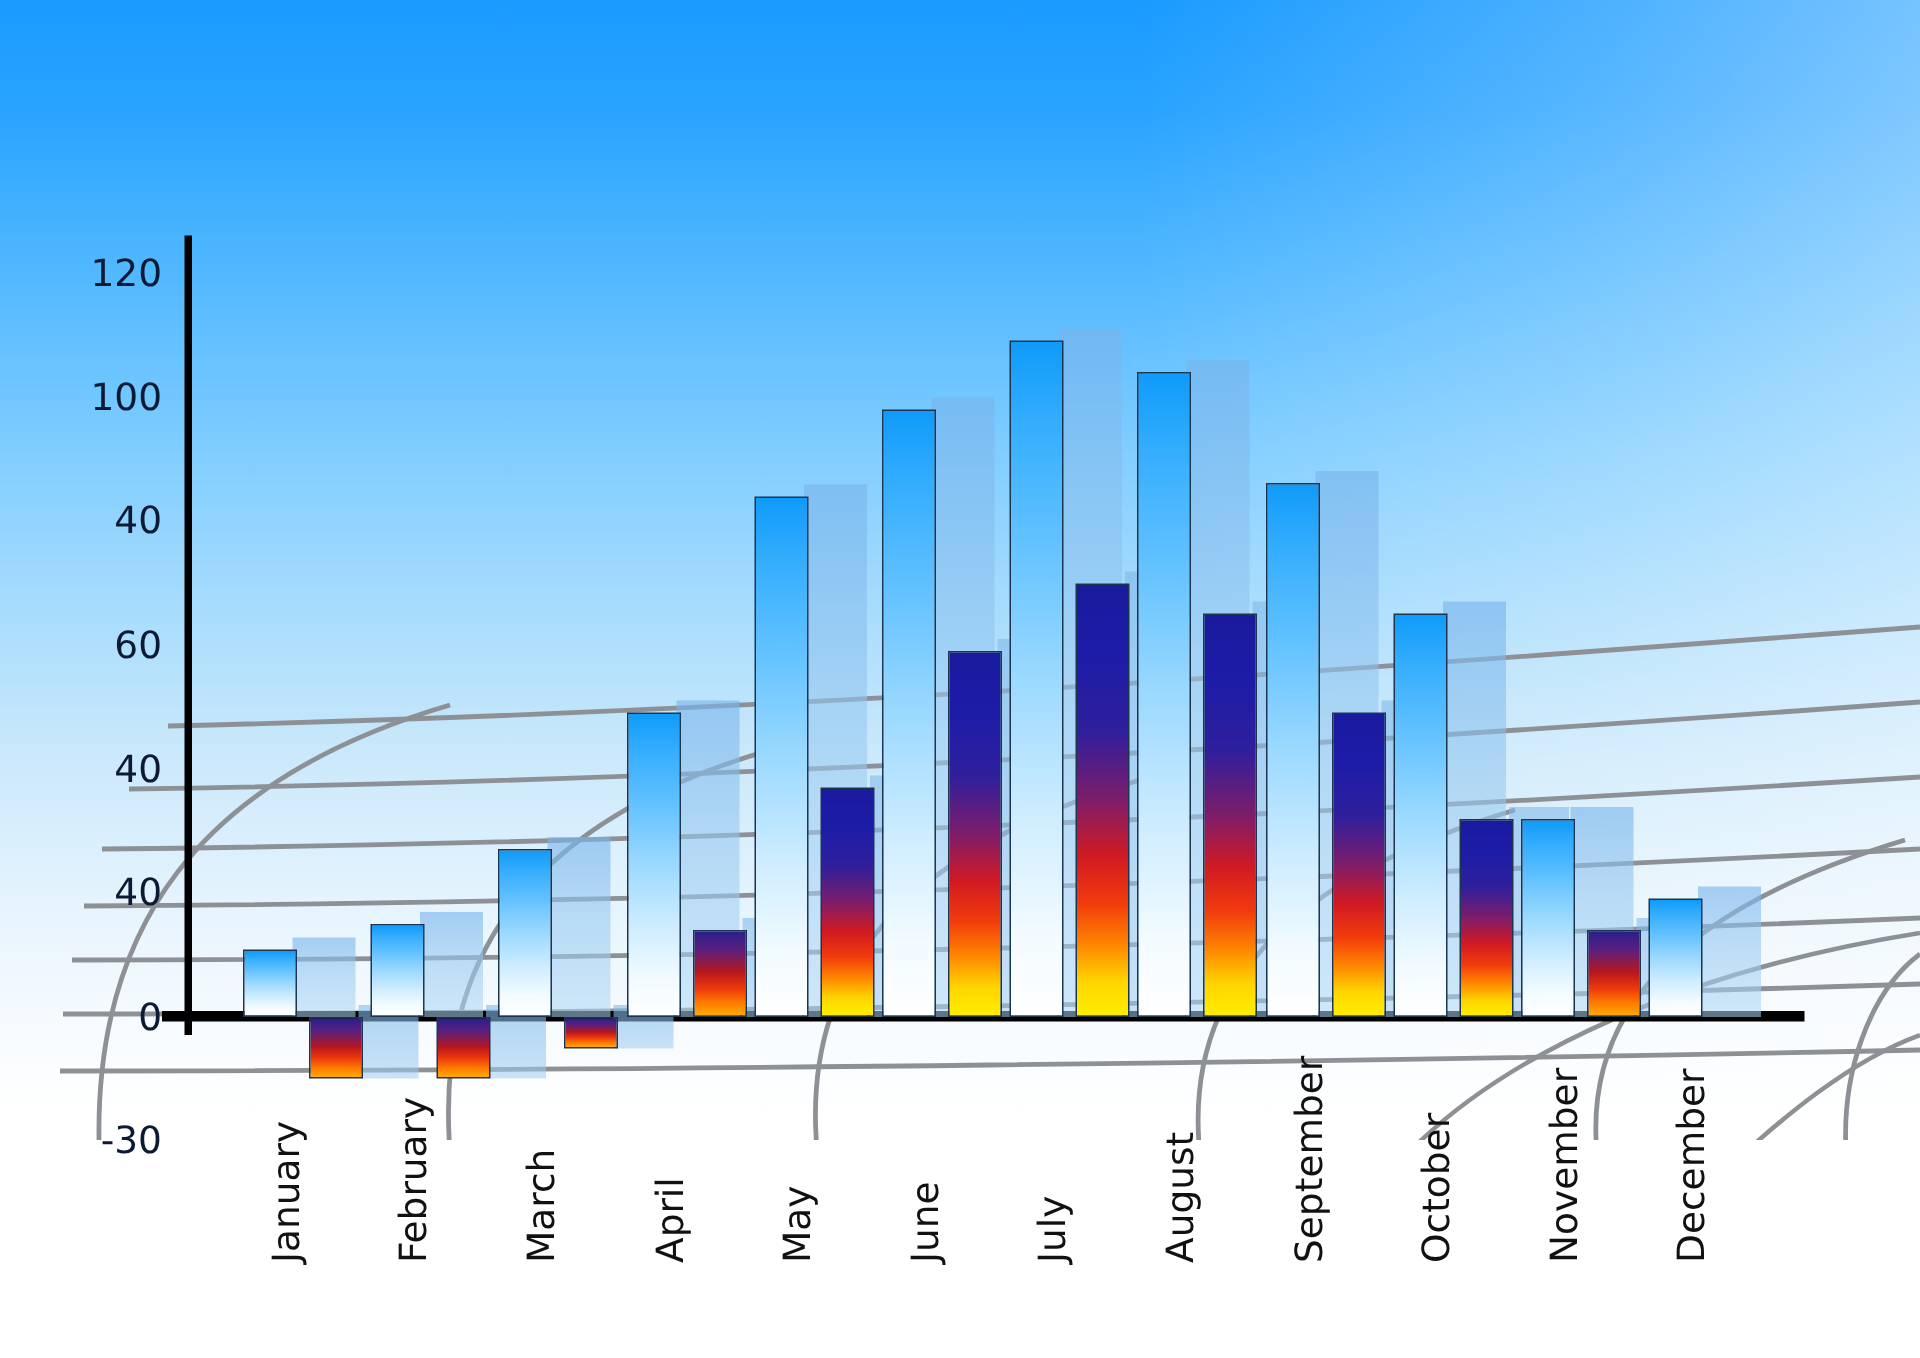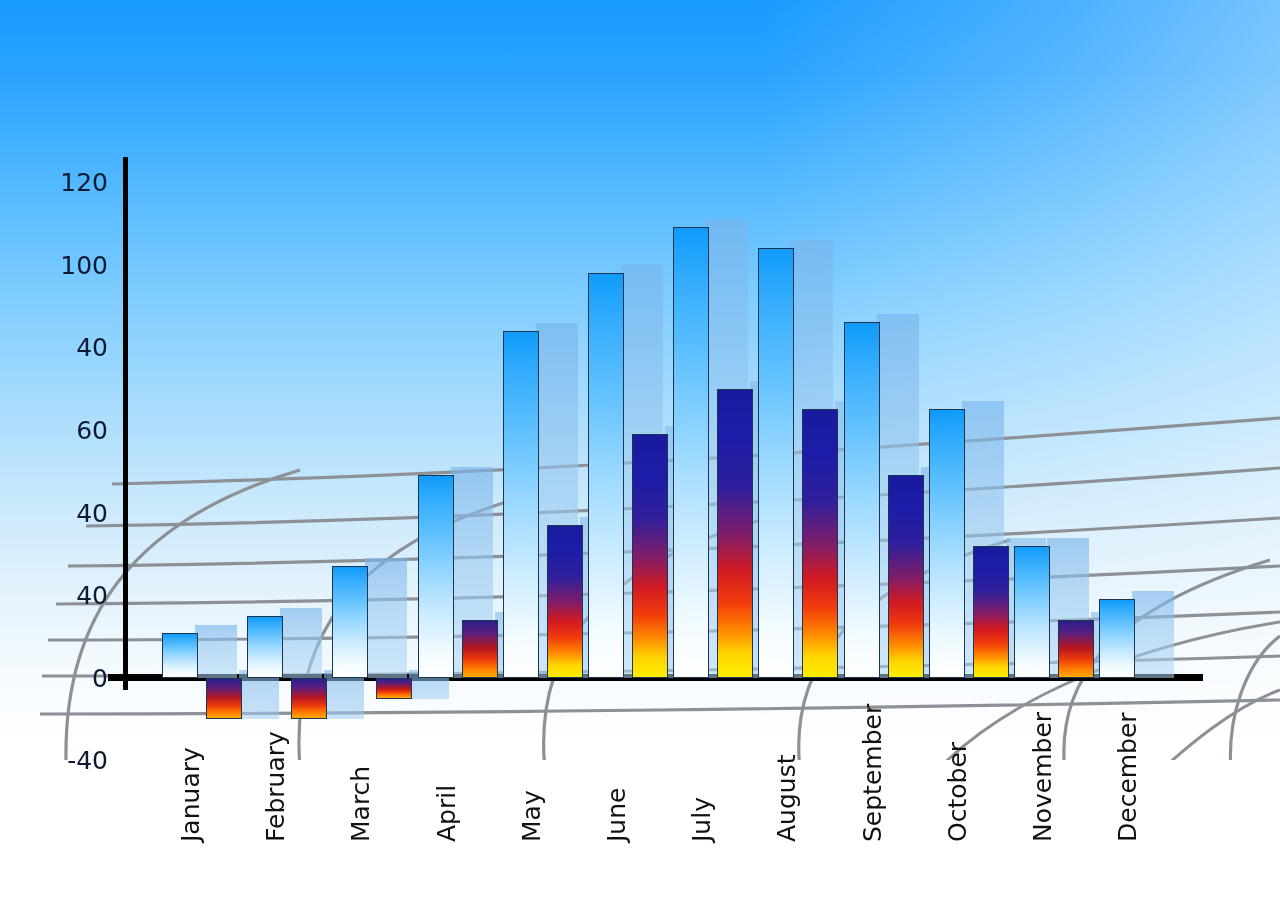--- a/index.html
+++ b/index.html
@@ -140,21 +140,21 @@
     <div class="ytick-box" style="top:513px;">
       <span class="ytick-label">40</span>
     </div>
     <div class="ytick-box" style="top:595px;">
       <span class="ytick-label">40</span>
     </div>
     <div class="ytick-box" style="top:678px;">
       <span class="ytick-label">0</span>
     </div>
     <div class="ytick-box" style="top:760px;">
-      <span class="ytick-label">-40</span>
+      <span class="ytick-label">-30</span>
     </div>
 
     <div id="bars-layer">
         <div class="bar-shadow bar-blue-shadow" style="left: 195px; top: 624.515px; width: 42px; height: 53.485px;"></div>
         <div class="bar bar-blue" style="left: 162px; top: 632.515px; width: 36px; height: 45.485px;"></div>
         <div class="bar-shadow bar-hot-shadow" style="left: 239px; top: 670px; width: 40px; height: 49.35px;"></div>
         <div class="bar bar-hot-short" style="left: 206px; top: 678px; width: 36px; height: 41.35px;"></div>
         <div class="bar-shadow bar-blue-shadow" style="left: 280.2px; top: 607.975px; width: 42px; height: 70.025px;"></div>
         <div class="bar bar-blue" style="left: 247.2px; top: 615.975px; width: 36px; height: 62.025px;"></div>
         <div class="bar-shadow bar-hot-shadow" style="left: 324.2px; top: 670px; width: 40px; height: 49.35px;"></div>

